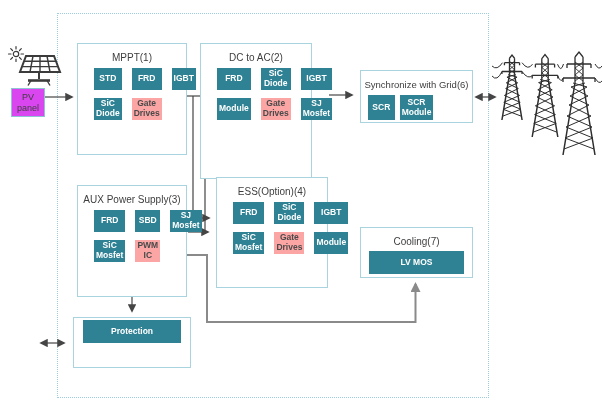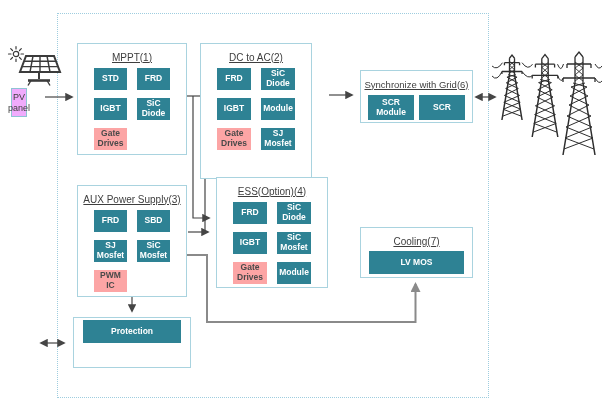--- a/index.html
+++ b/index.html
@@ -11,37 +11,37 @@
     position:absolute;left:57px;top:13px;width:430px;height:383px;
     border:1.5px dotted #9ecddf;
   }
   svg{display:block;}
   .wires{position:absolute;left:0;top:0;}
   .block{
     position:absolute;background:#fff;border:1px solid #a9d3df;box-sizing:border-box;
   }
   .ttl{
     height:16px;padding-top:5px;display:flex;align-items:center;justify-content:center;
-    font-size:10px;color:#3e3e3e;white-space:nowrap;text-decoration:underline;
+    font-size:10px;color:#3e3e3e;white-space:nowrap;
   }
   .ttl.small{font-size:9.5px;}
   .chips{
-    display:grid;grid-template-columns:1fr 1fr;column-gap:10px;row-gap:8px;
+    display:grid;grid-template-columns:1fr 1fr 1fr;column-gap:10px;row-gap:8px;
     padding:3px 16px 0 16px;
   }
   .chips.one{grid-template-columns:1fr;}
   .chip{
     height:22px;background:#2e8294;color:#ffffff;font-size:8.5px;font-weight:600;
     line-height:1.15;display:flex;align-items:center;justify-content:center;
     text-align:center;padding:0 2px;box-sizing:border-box;
   }
   .chip.gray{background:#fca5a5;color:#4a4a4a;}
   .pvbox{
-    position:absolute;left:11px;top:88px;width:16px;height:29px;box-sizing:border-box;
-    border:1.5px solid #8fc3d4;background:#f0abfc;
+    position:absolute;left:11px;top:88px;width:34px;height:29px;box-sizing:border-box;
+    border:1.5px solid #8fc3d4;background:#d946ef;
     display:flex;align-items:center;justify-content:center;text-align:center;
     font-size:9px;line-height:1.15;color:#3e3e3e;
   }
   .abs{position:absolute;}
 </style>
 </head>
 <body>
 
 <div class="canvas">
 
@@ -134,22 +134,22 @@
       <div class="chip">IGBT</div>
       <div class="chip">SiC Mosfet</div>
       <div class="chip gray">Gate Drives</div>
       <div class="chip">Module</div>
     </div>
   </div>
 
   <div class="block" style="left:360px;top:70px;width:113px;height:53px">
     <div class="ttl small">Synchronize with Grid(6)</div>
     <div class="chips" style="column-gap:5px;padding:3px 7px 0 7px">
+      <div class="chip" style="height:25px">SCR</div>
       <div class="chip" style="height:25px">SCR Module</div>
-      <div class="chip" style="height:25px">SCR</div>
     </div>
   </div>
 
   <div class="block" style="left:360px;top:227px;width:113px;height:51px">
     <div class="ttl">Cooling(7)</div>
     <div class="chips one" style="padding:2px 8px 0 8px">
       <div class="chip" style="height:23px">LV MOS</div>
     </div>
   </div>
 

